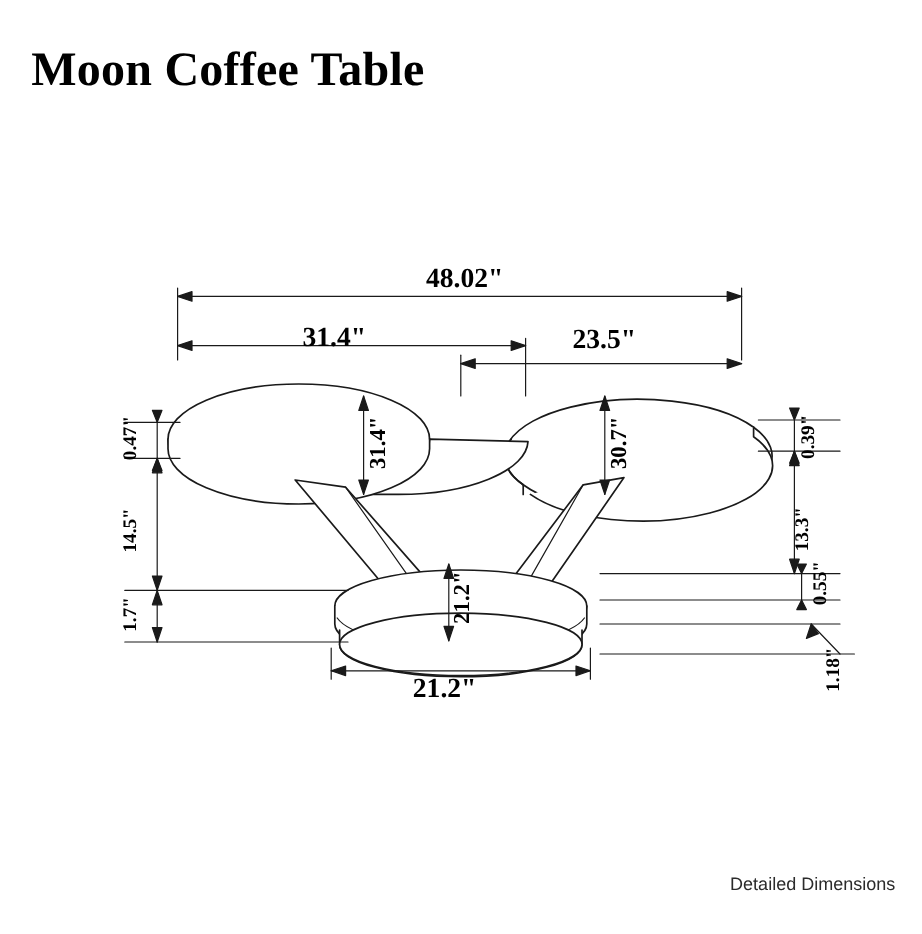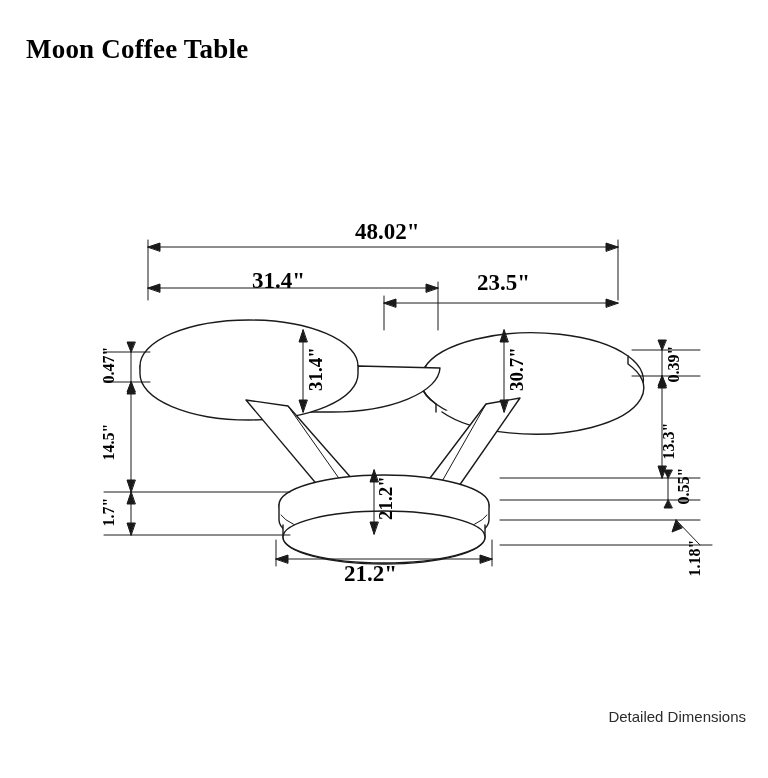--- a/index.html
+++ b/index.html
@@ -20,29 +20,29 @@
     left: 0; top: 0;
     width: 768px;
     height: 778px;
   }
   #title {
     position: absolute;
     left: 26px;
     top: 34px;
     font-family: "Liberation Serif", serif;
     font-weight: bold;
-    font-size: 27px;
+    font-size: 40px;
     letter-spacing: 0.2px;
     color: #000;
     white-space: nowrap;
   }
   #footnote {
     position: absolute;
     right: 22px;
-    bottom: 53px;
+    bottom: 32px;
     font-family: "Liberation Sans", sans-serif;
     font-size: 15px;
     color: #2b2b2b;
     white-space: nowrap;
     text-align: right;
   }
   #drawing {
     position: absolute;
     left: 0;
     top: 0;

